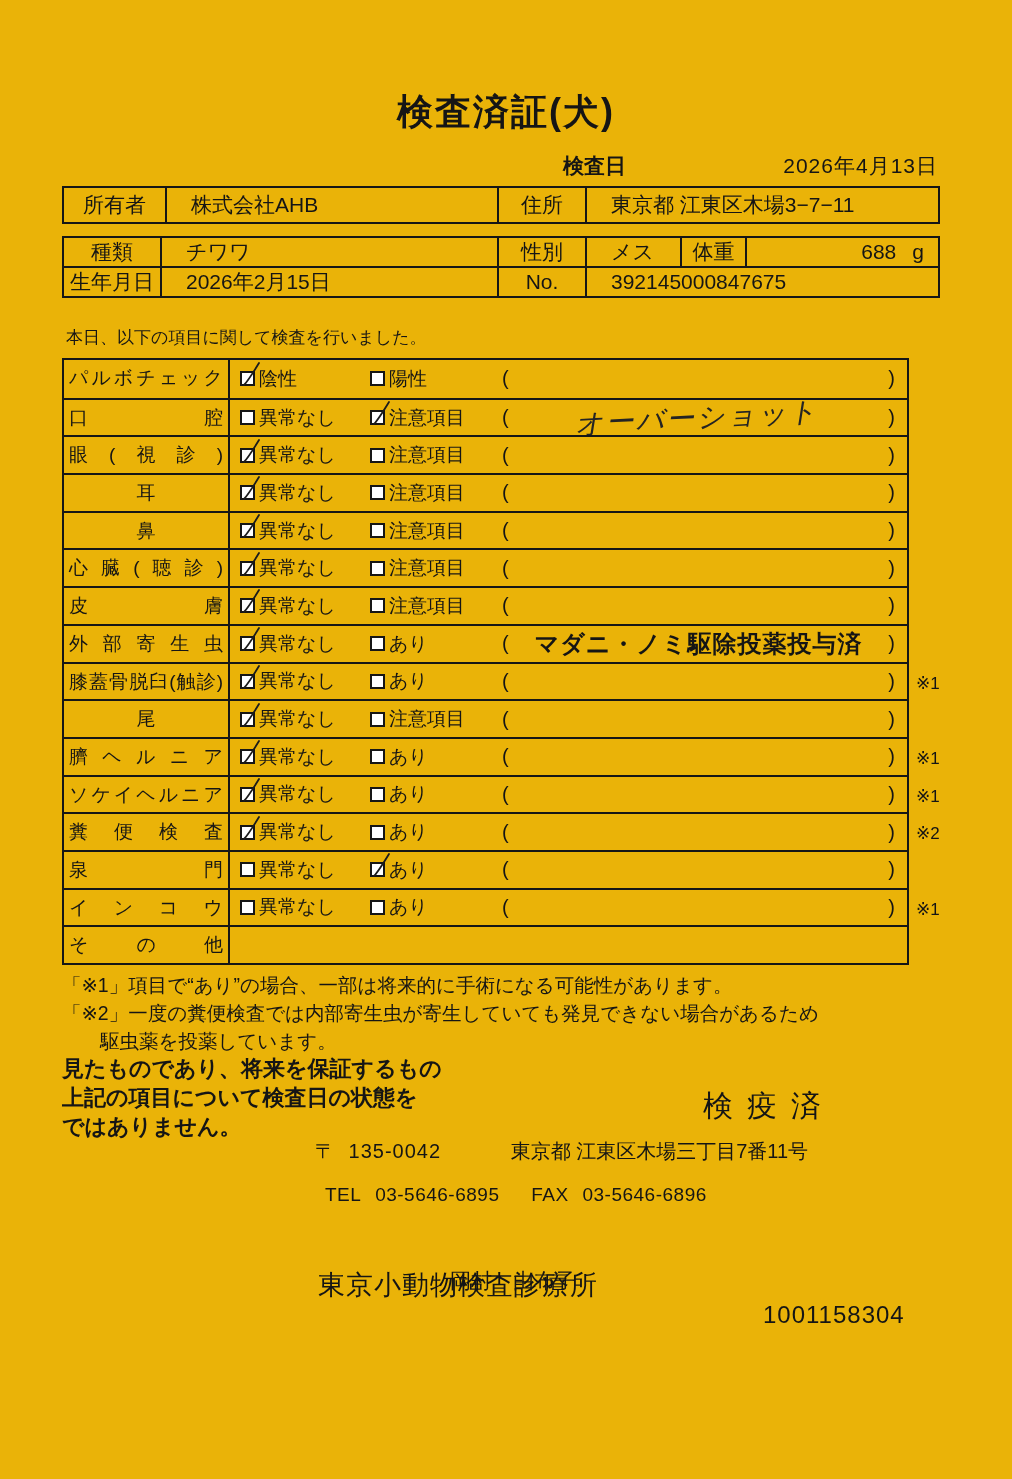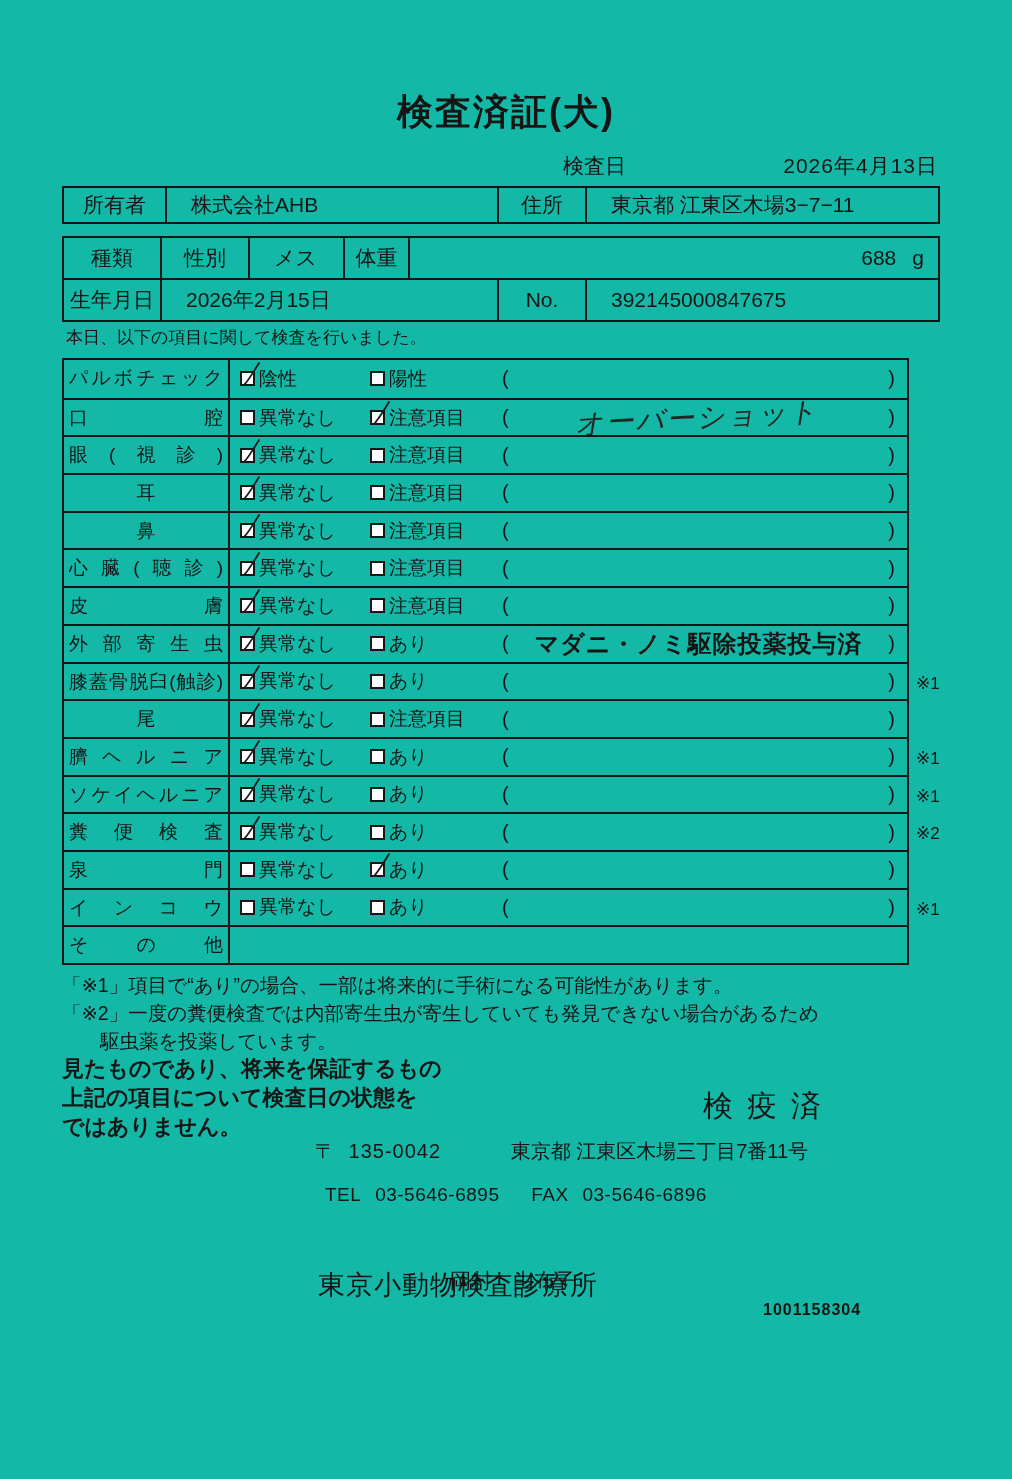--- a/index.html
+++ b/index.html
@@ -1,33 +1,33 @@
 <!DOCTYPE html>
 <html><head>
 <meta charset="utf-8">
 <style>
   * { margin:0; padding:0; box-sizing:border-box; }
   html,body { background:#ffffff; }
   .page {
     position:relative; width:1012px; height:1479px; margin:0 auto;
-    background:#14b8a6; color:#151515;
+    background:#eab308; color:#151515;
     font-family:"Liberation Sans","DejaVu Sans",sans-serif;
     overflow:hidden;
   }
   .title {
     position:absolute; top:88px; left:0; width:100%;
     text-align:center; font-size:36px; font-weight:600; letter-spacing:2px;
   }
-  .insp-label { position:absolute; top:152px; left:563px; font-size:21px; font-weight:400; }
+  .insp-label { position:absolute; top:152px; left:563px; font-size:21px; font-weight:700; }
   .insp-value { position:absolute; top:152px; right:74px; font-size:21px; font-weight:500; letter-spacing:1px; }
 
   
   .box { position:absolute; left:62px; width:878px; border:2px solid #161616; display:flex; flex-direction:column; }
   .owner-box { top:186px; height:38px; }
-  .animal-box { top:236px; height:86px; }
+  .animal-box { top:236px; height:62px; }
   .irow { display:flex; flex:1; min-height:0; }
   .irow + .irow { border-top:2px solid #161616; }
   .cell { display:flex; align-items:center; font-size:21px; font-weight:500; overflow:hidden; white-space:nowrap; }
   .cell.hdr { justify-content:center; }
   .cell.val { padding-left:24px; }
   .bR { border-right:2px solid #161616; }
   .w103{width:103px} .w332{width:332px} .w88{width:88px} .w98{width:98px}
   .w337{width:337px} .w95{width:95px} .w65{width:65px} .grow{flex:1}
   .weight-val { justify-content:flex-end; padding-right:14px; gap:16px;padding-left:40px; }
 
@@ -70,21 +70,21 @@
 
   .stamp { position:absolute; top:1086px; left:703px; font-size:30px; font-weight:500; letter-spacing:14px; white-space:nowrap; }
 
   .postal { position:absolute; top:1138px; left:315px; font-size:20px; font-weight:500; white-space:nowrap; }
   .postal .code { margin-left:8px; margin-right:64px; letter-spacing:1px; }
   .telfax { position:absolute; top:1184px; left:325px; font-size:19px; font-weight:500; white-space:nowrap; letter-spacing:0.5px; }
   .telfax .gap { display:inline-block; width:26px; }
   .telfax .sp { display:inline-block; width:8px; }
   .clinic { position:absolute; top:1230px; left:318px; font-size:27px; font-weight:500; letter-spacing:1px;margin-top:37px; }
   .examiner { position:absolute; top:1267px; left:450px; font-size:21px; font-weight:500; }
-  .serial { position:absolute; top:1301px; left:763px; font-size:16px; font-weight:700; letter-spacing:1px; }
+  .serial { position:absolute; top:1301px; left:763px; font-size:24px; font-weight:400; letter-spacing:1px; }
 </style>
 </head>
 <body>
 
 <div class="page">
 
   <div class="title">検査済証(犬)</div>
 
   <div class="insp-label">検査日</div>
   <div class="insp-value">2026年4月13日</div>
@@ -94,20 +94,21 @@
       <div class="cell hdr bR w103">所有者</div>
       <div class="cell val bR w332">株式会社AHB</div>
       <div class="cell hdr bR w88">住所</div>
       <div class="cell val grow">東京都 江東区木場3−7−11</div>
     </div>
   </div>
 
   <div class="box animal-box">
     <div class="irow">
       <div class="cell hdr bR w98">種類</div>
+      <div class="cell val bR w337">チワワ</div>
       <div class="cell hdr bR w88">性別</div>
       <div class="cell val bR w95">メス</div>
       <div class="cell hdr bR w65">体重</div>
       <div class="cell weight-val grow">
         <span>688</span>
         <span>g</span>
       </div>
     </div>
     <div class="irow">
       <div class="cell hdr bR w98">生年月日</div>

